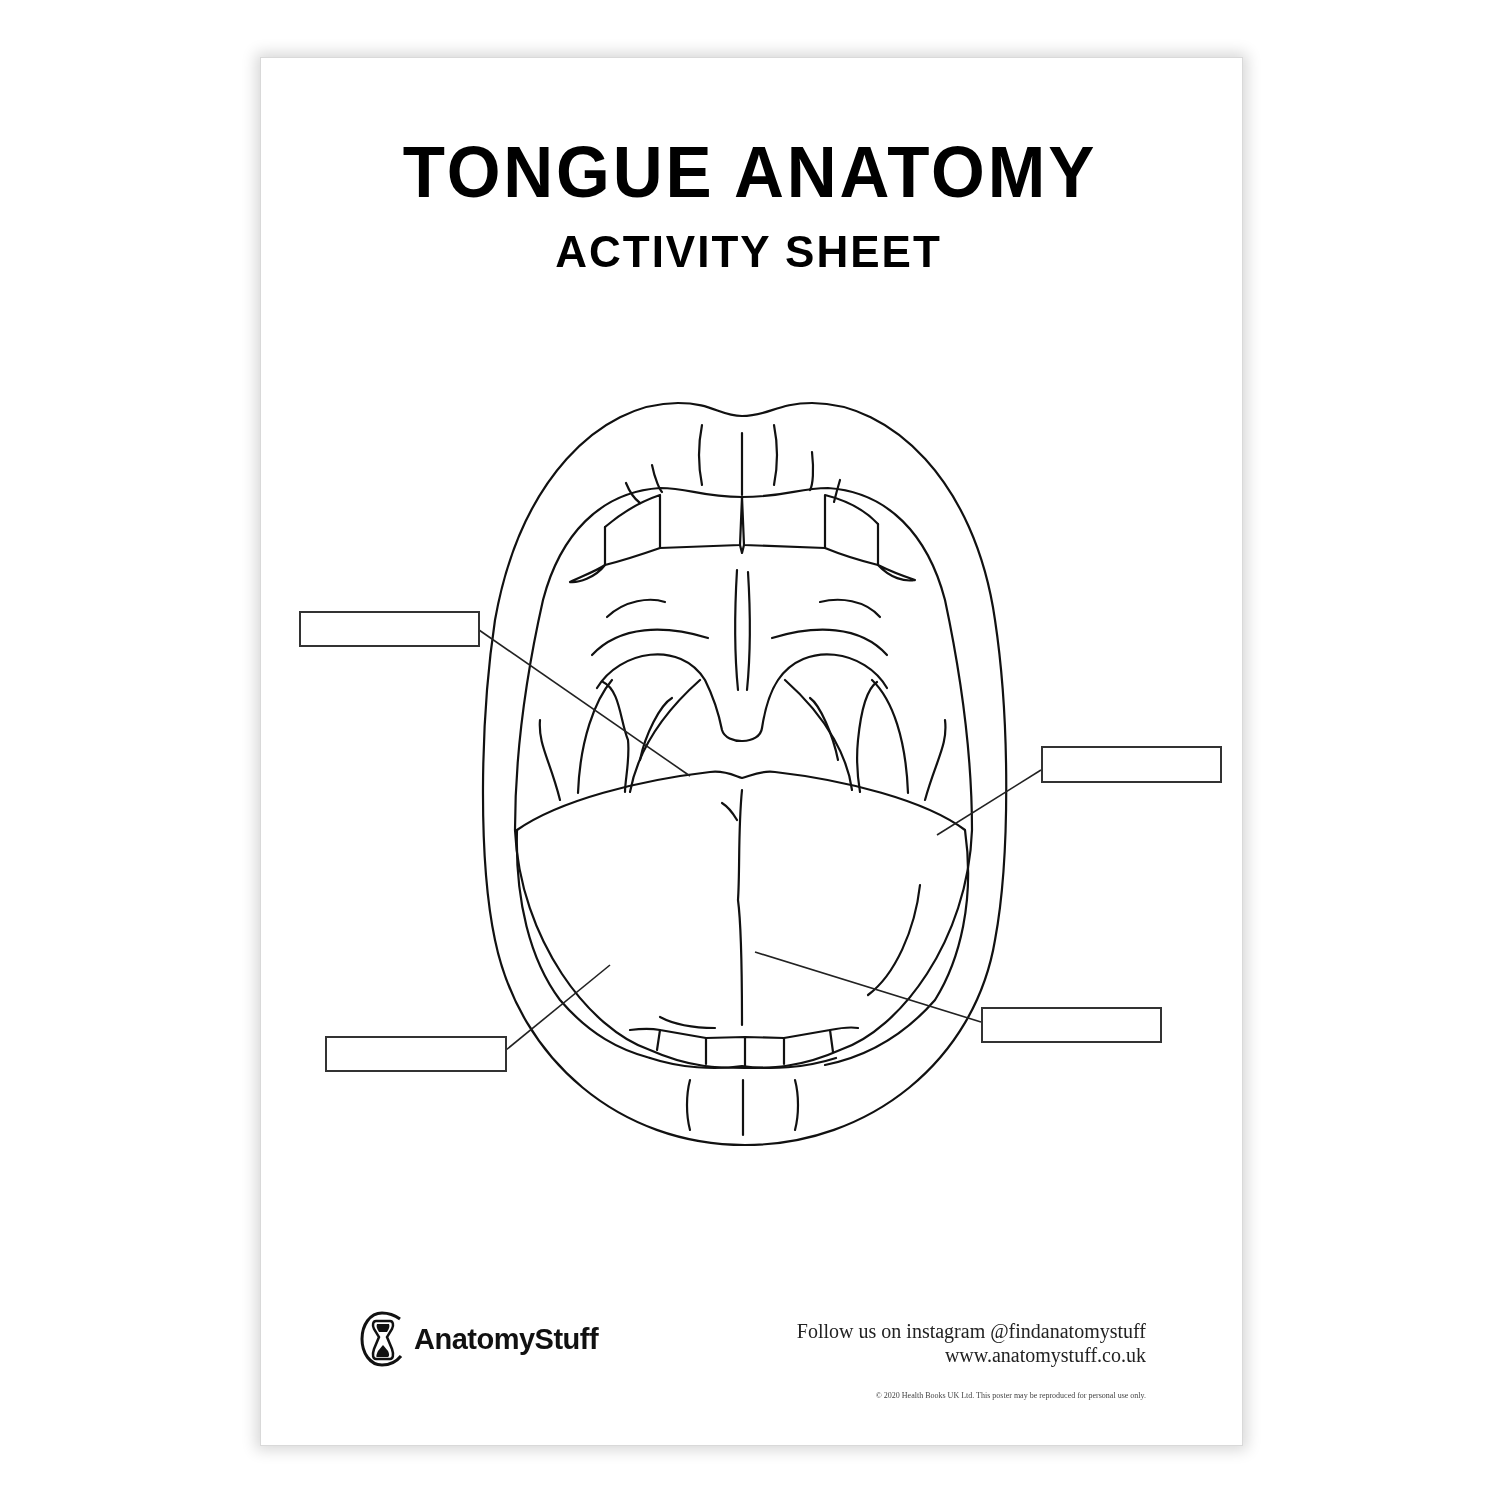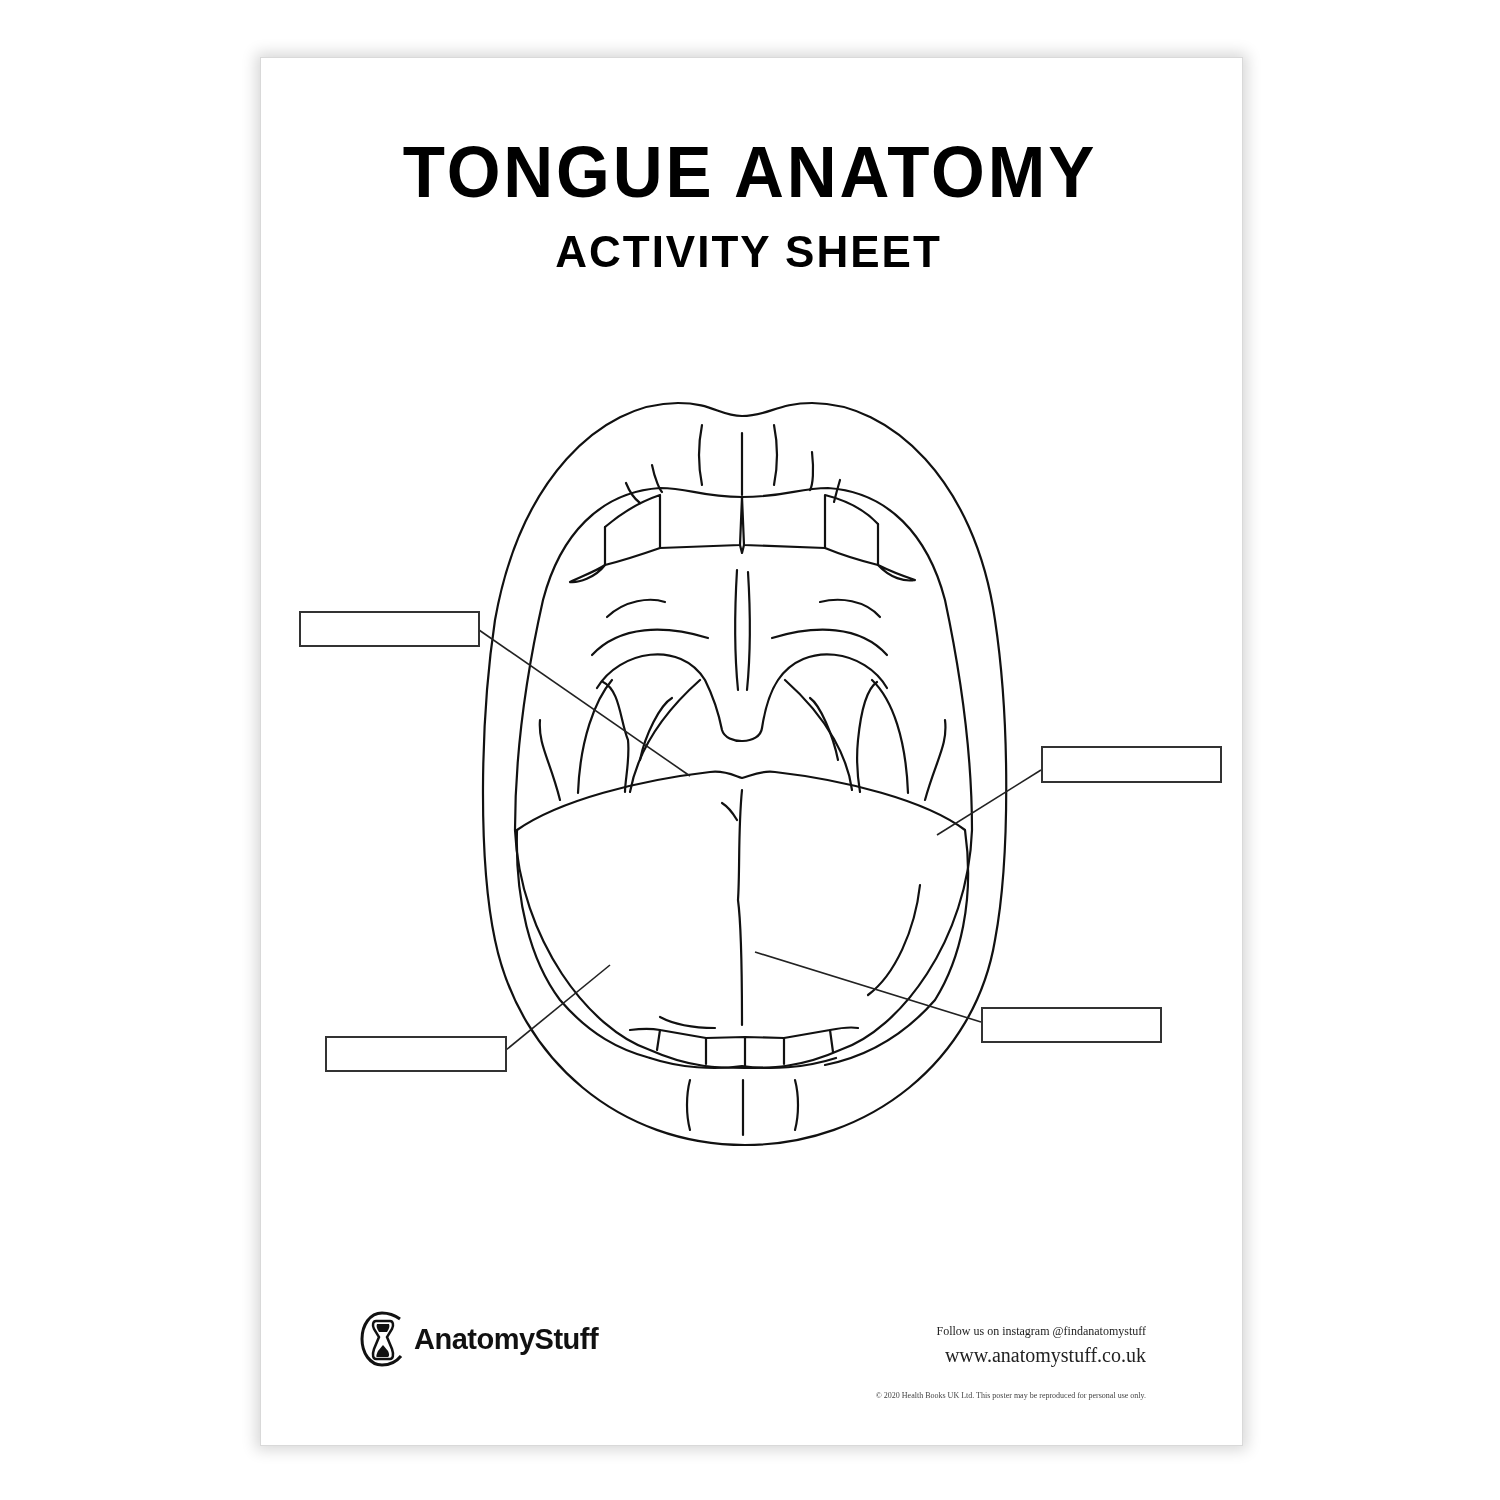--- a/index.html
+++ b/index.html
@@ -24,21 +24,21 @@
       position: absolute; box-sizing: border-box; background: #fff;
       border: 2px solid #333;
     }
     .label-box .answer { display: block; width: 100%; height: 100%; }
     .logo { position: absolute; left: 360px; top: 1310px; height: 58px; display: flex; align-items: center; }
     .logo-text {
       font-family: "Liberation Sans", sans-serif; font-weight: 700; font-size: 29px;
       color: #111; margin-left: 4px; letter-spacing: -0.5px;
     }
     .footer { position: absolute; right: 354px; top: 1320px; text-align: right; color: #222; font-family: "Liberation Serif", serif; }
-    .footer .follow { font-size: 12px; line-height: 22px; }
+    .footer .follow { font-size: 20px; line-height: 22px; }
     .footer .url { font-size: 20px; line-height: 22px; margin-top: 2px; }
     .footer .copy { font-size: 8px; line-height: 12px; margin-top: 24px; color: #444; }
   </style>
 </head>
 <body>
 
 <div class="page"></div>
 
 <div class="title">TONGUE ANATOMY</div>
 <div class="subtitle">ACTIVITY SHEET</div>

